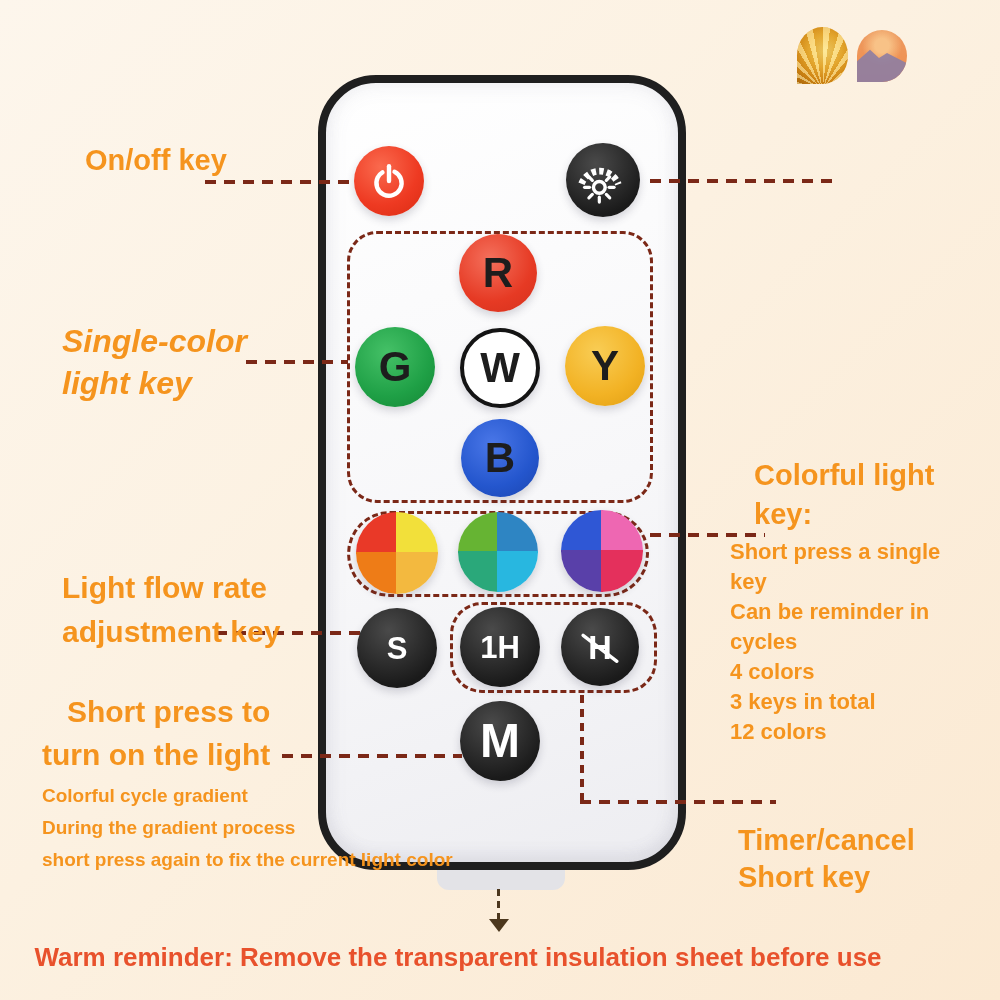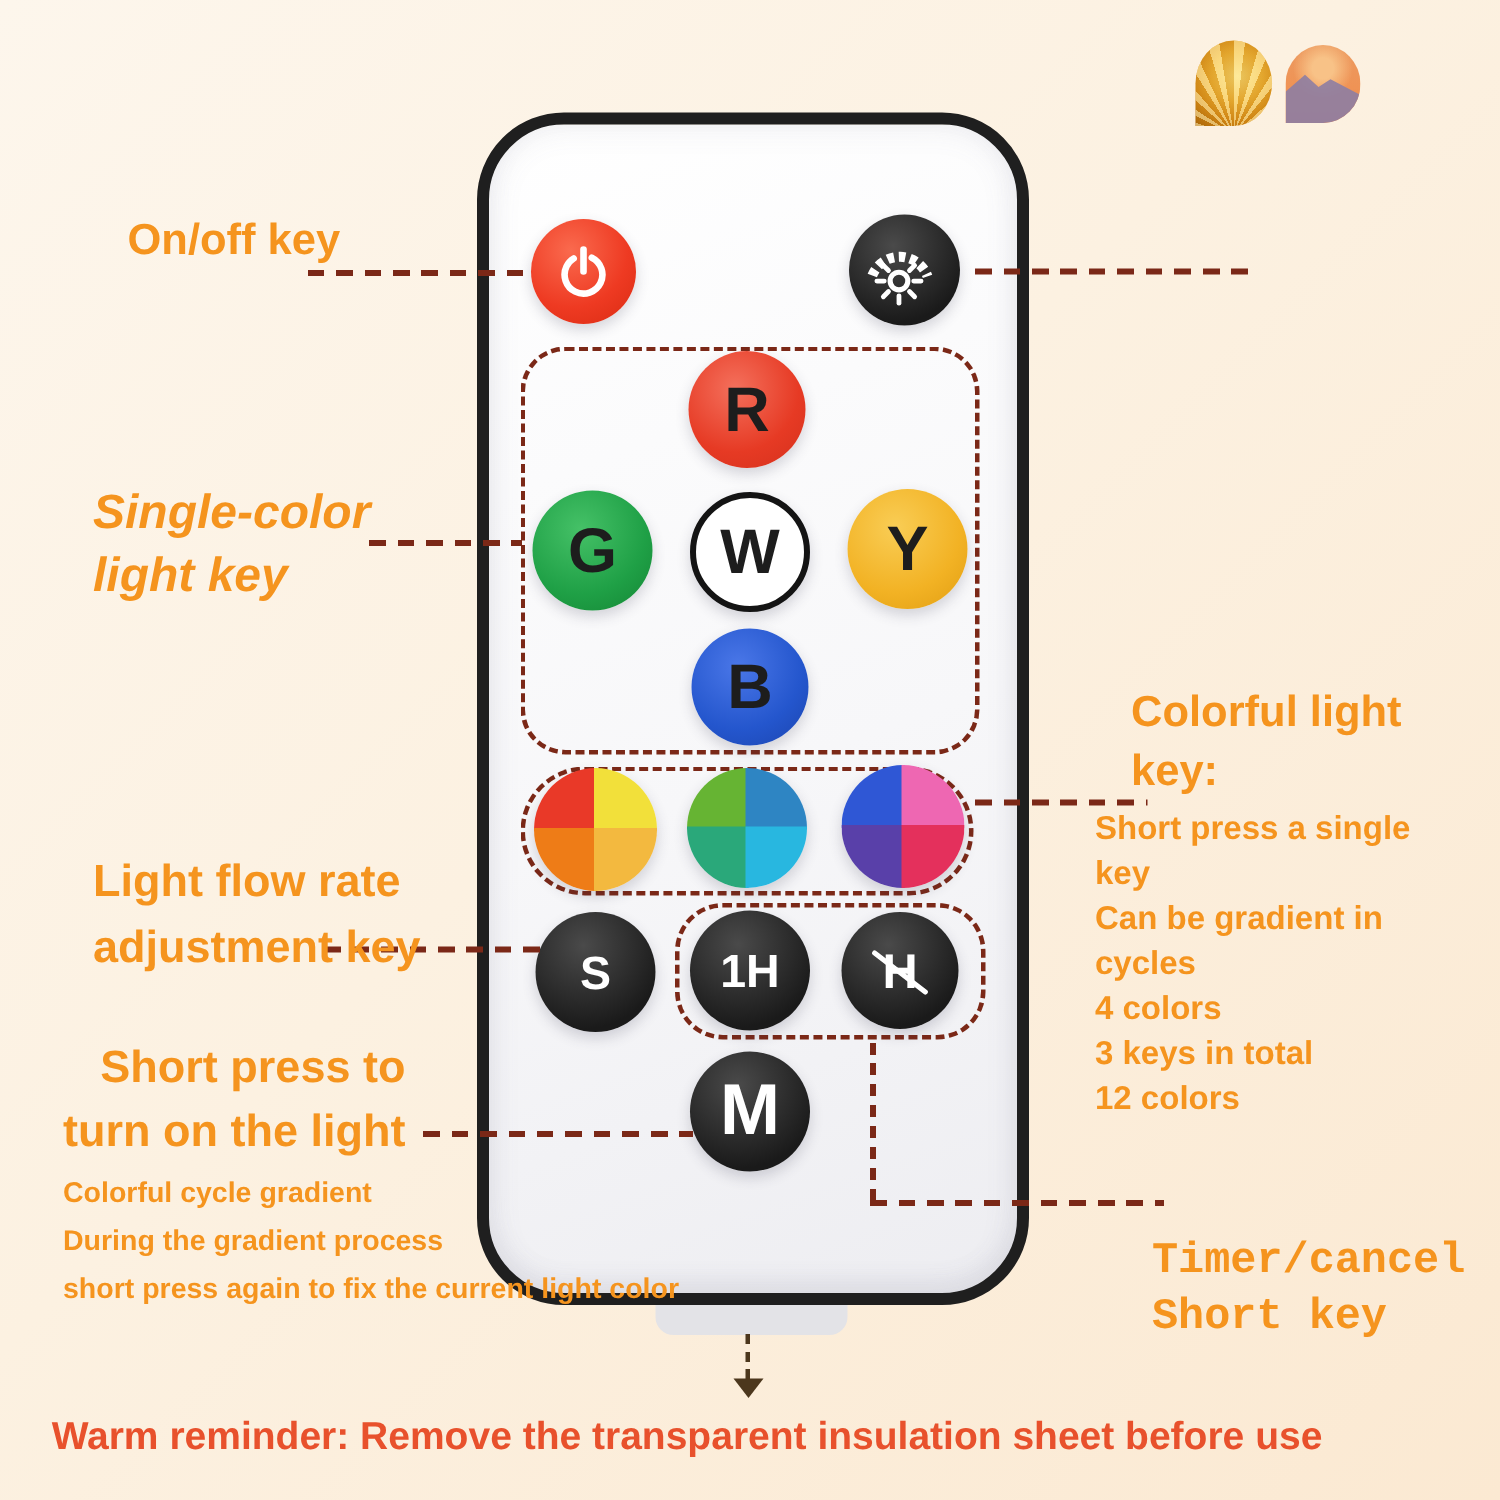--- a/index.html
+++ b/index.html
@@ -72,21 +72,21 @@
   .lbl{position:absolute;z-index:6;color:#f5941e;font-weight:bold;}
   .lbl span{display:block;}
   .lbl-onoff{left:85px;top:144px;font-size:29px;}
   .lbl-bright{left:730px;top:108px;font-size:27px;line-height:35px;}
   .lbl-single{left:62px;top:320px;font-size:32px;line-height:42px;font-style:italic;}
   .lbl-colorful{left:730px;top:456px;font-size:29px;line-height:39px;margin-left:24px;}
   .lbl-cdesc{left:730px;top:537px;font-size:22px;line-height:30px;}
   .lbl-flow{left:38px;top:566px;font-size:30px;line-height:44px;margin-left:24px;}
   .lbl-short{left:42px;top:690px;font-size:30px;line-height:43px;text-align:right;}
   .lbl-notes{left:42px;top:780px;font-size:19px;line-height:32px;}
-  .lbl-timer{left:768px;top:822px;font-size:29px;line-height:37px;font-family:Liberation Mono, monospace;}
+  .lbl-timer{left:738px;top:822px;font-size:29px;line-height:37px;}
   .lbl-reminder{left:0;top:942px;width:916px;text-align:center;font-size:26px;color:#e8512c;}
 </style>
 </head>
 <body>
 
 <div class="page">
 
   <div class="thumb thumb-flame">
       <div class="streak"></div>
     </div>
@@ -193,21 +193,21 @@
     <span>Single-color</span>
     <span>light key</span>
   </div>
   <div class="lbl lbl-colorful">
     <span>Colorful light</span>
     <span>key:</span>
   </div>
   <div class="lbl lbl-cdesc">
     <span>Short press a single</span>
     <span>key</span>
-    <span>Can be gradient in</span>
+    <span>Can be reminder in</span>
     <span>cycles</span>
     <span>4 colors</span>
     <span>3 keys in total</span>
     <span>12 colors</span>
   </div>
   <div class="lbl lbl-flow">
     <span>Light flow rate</span>
     <span>adjustment key</span>
   </div>
   <div class="lbl lbl-short">

